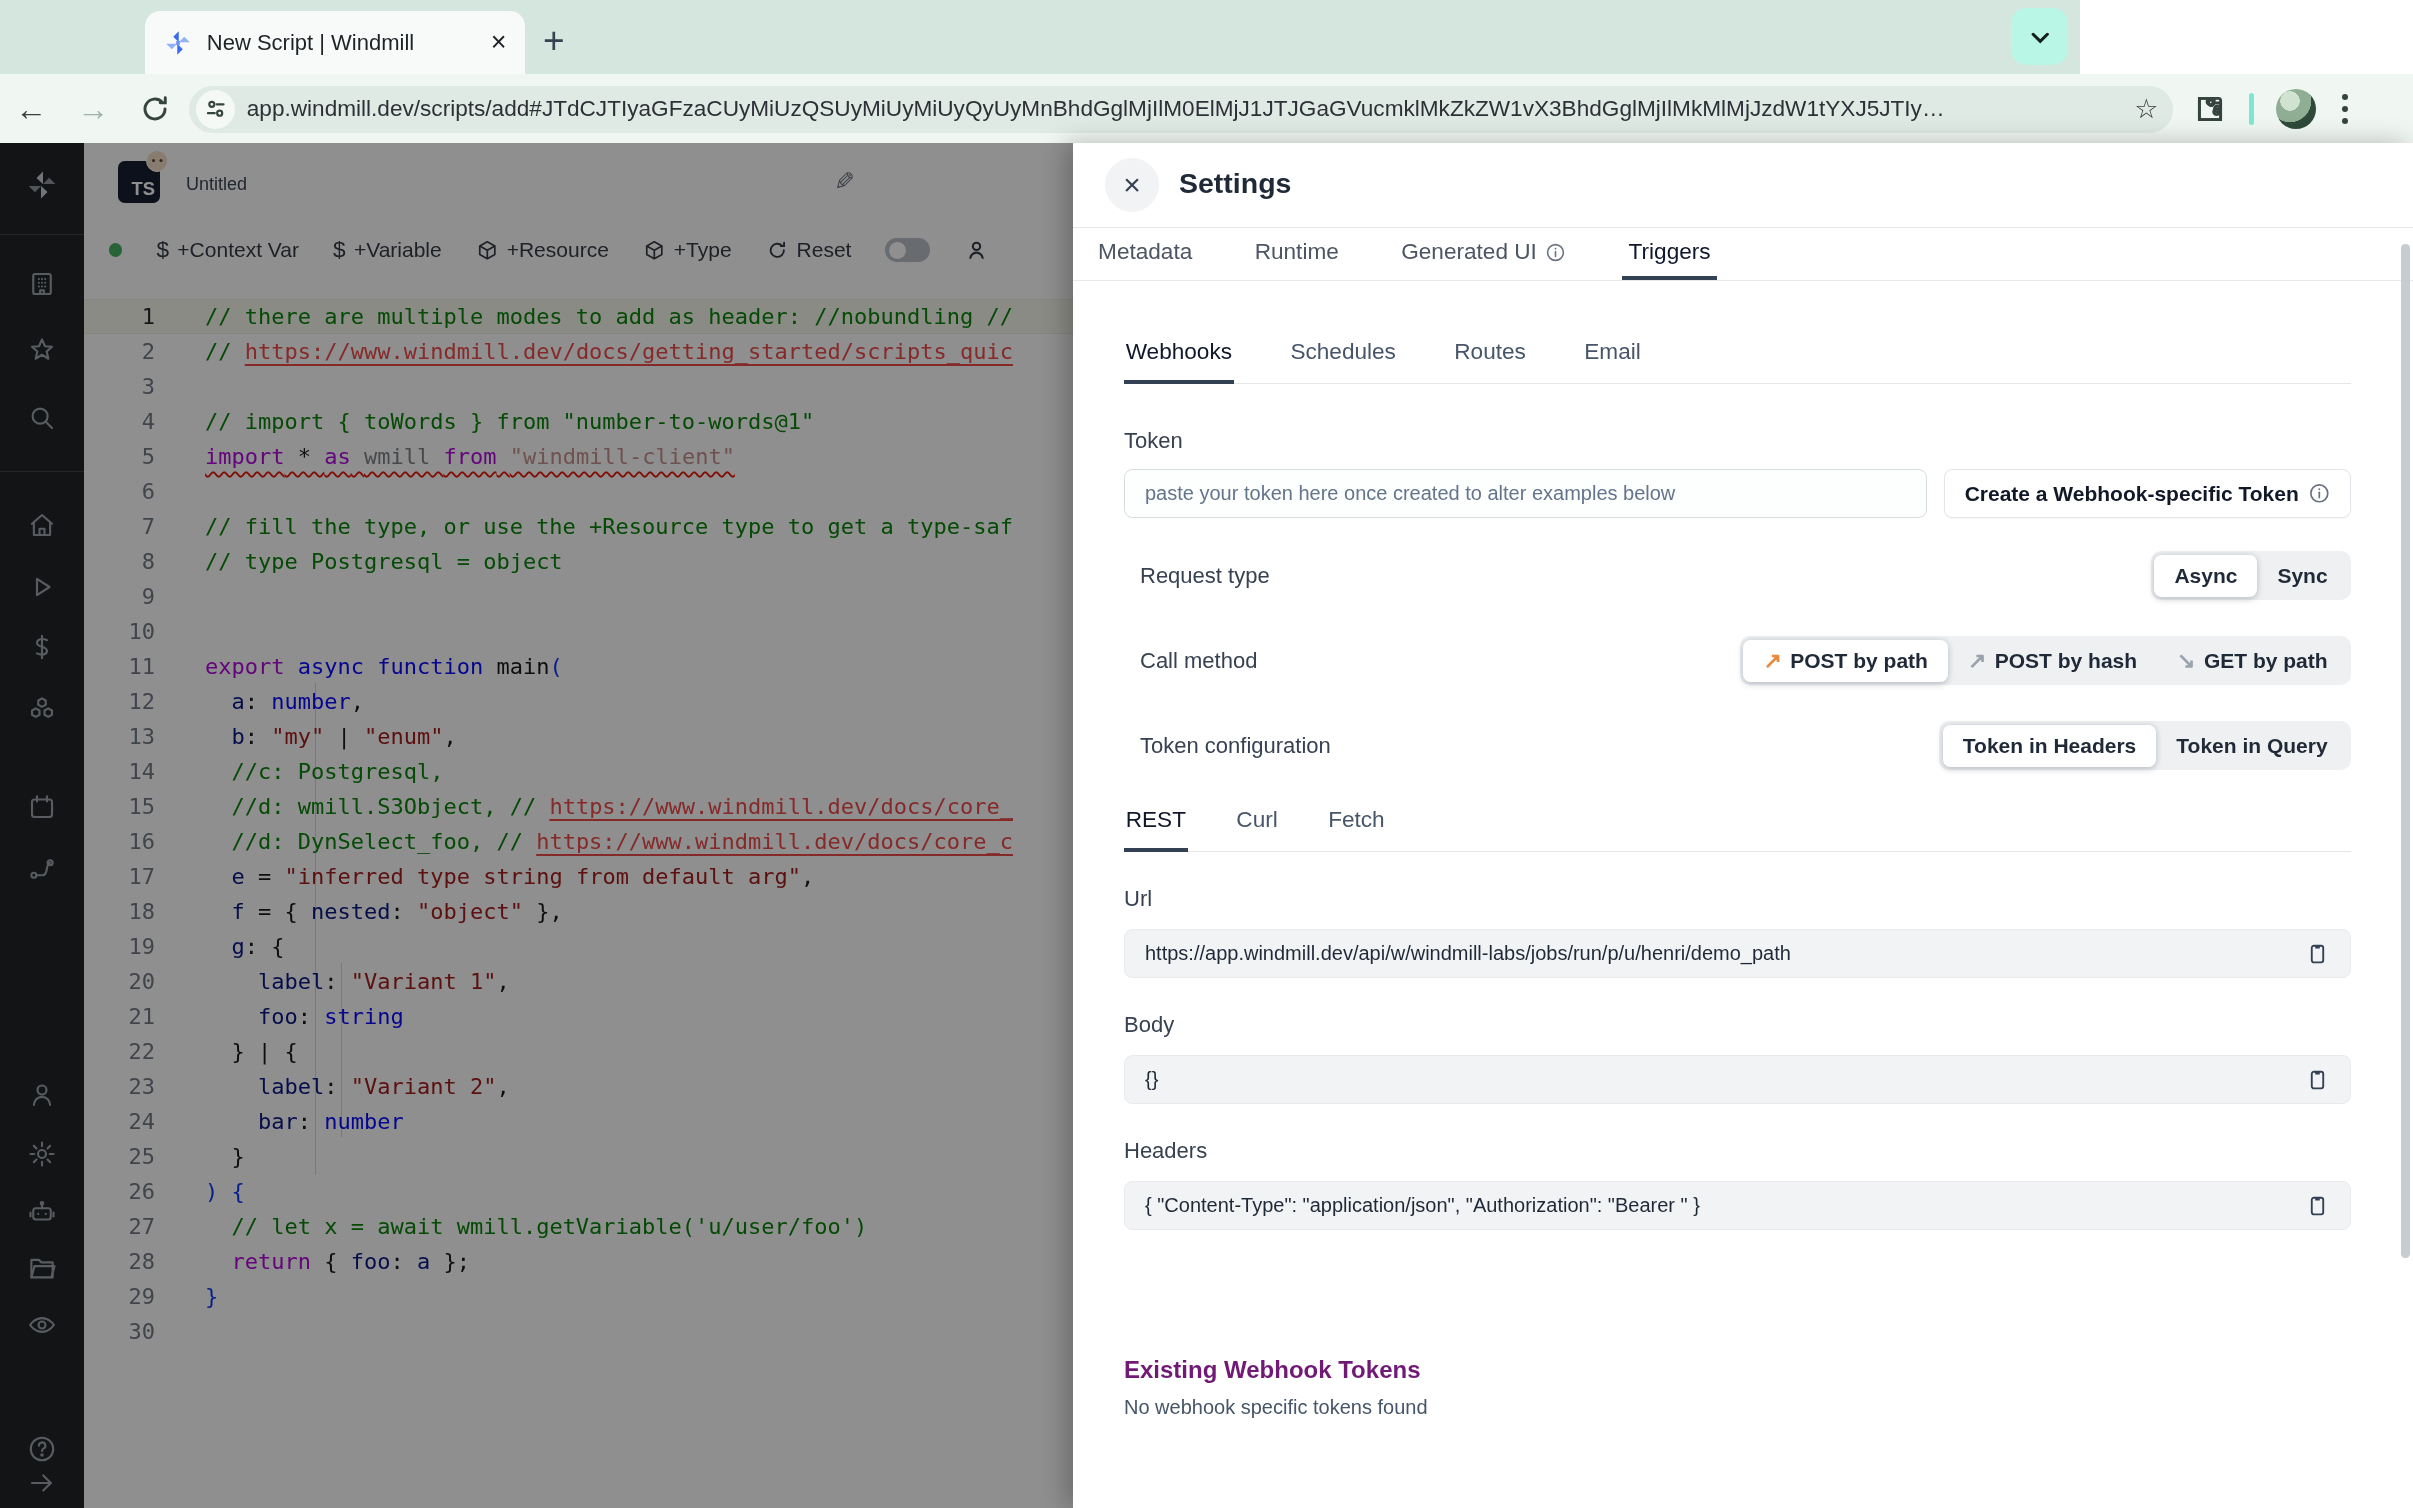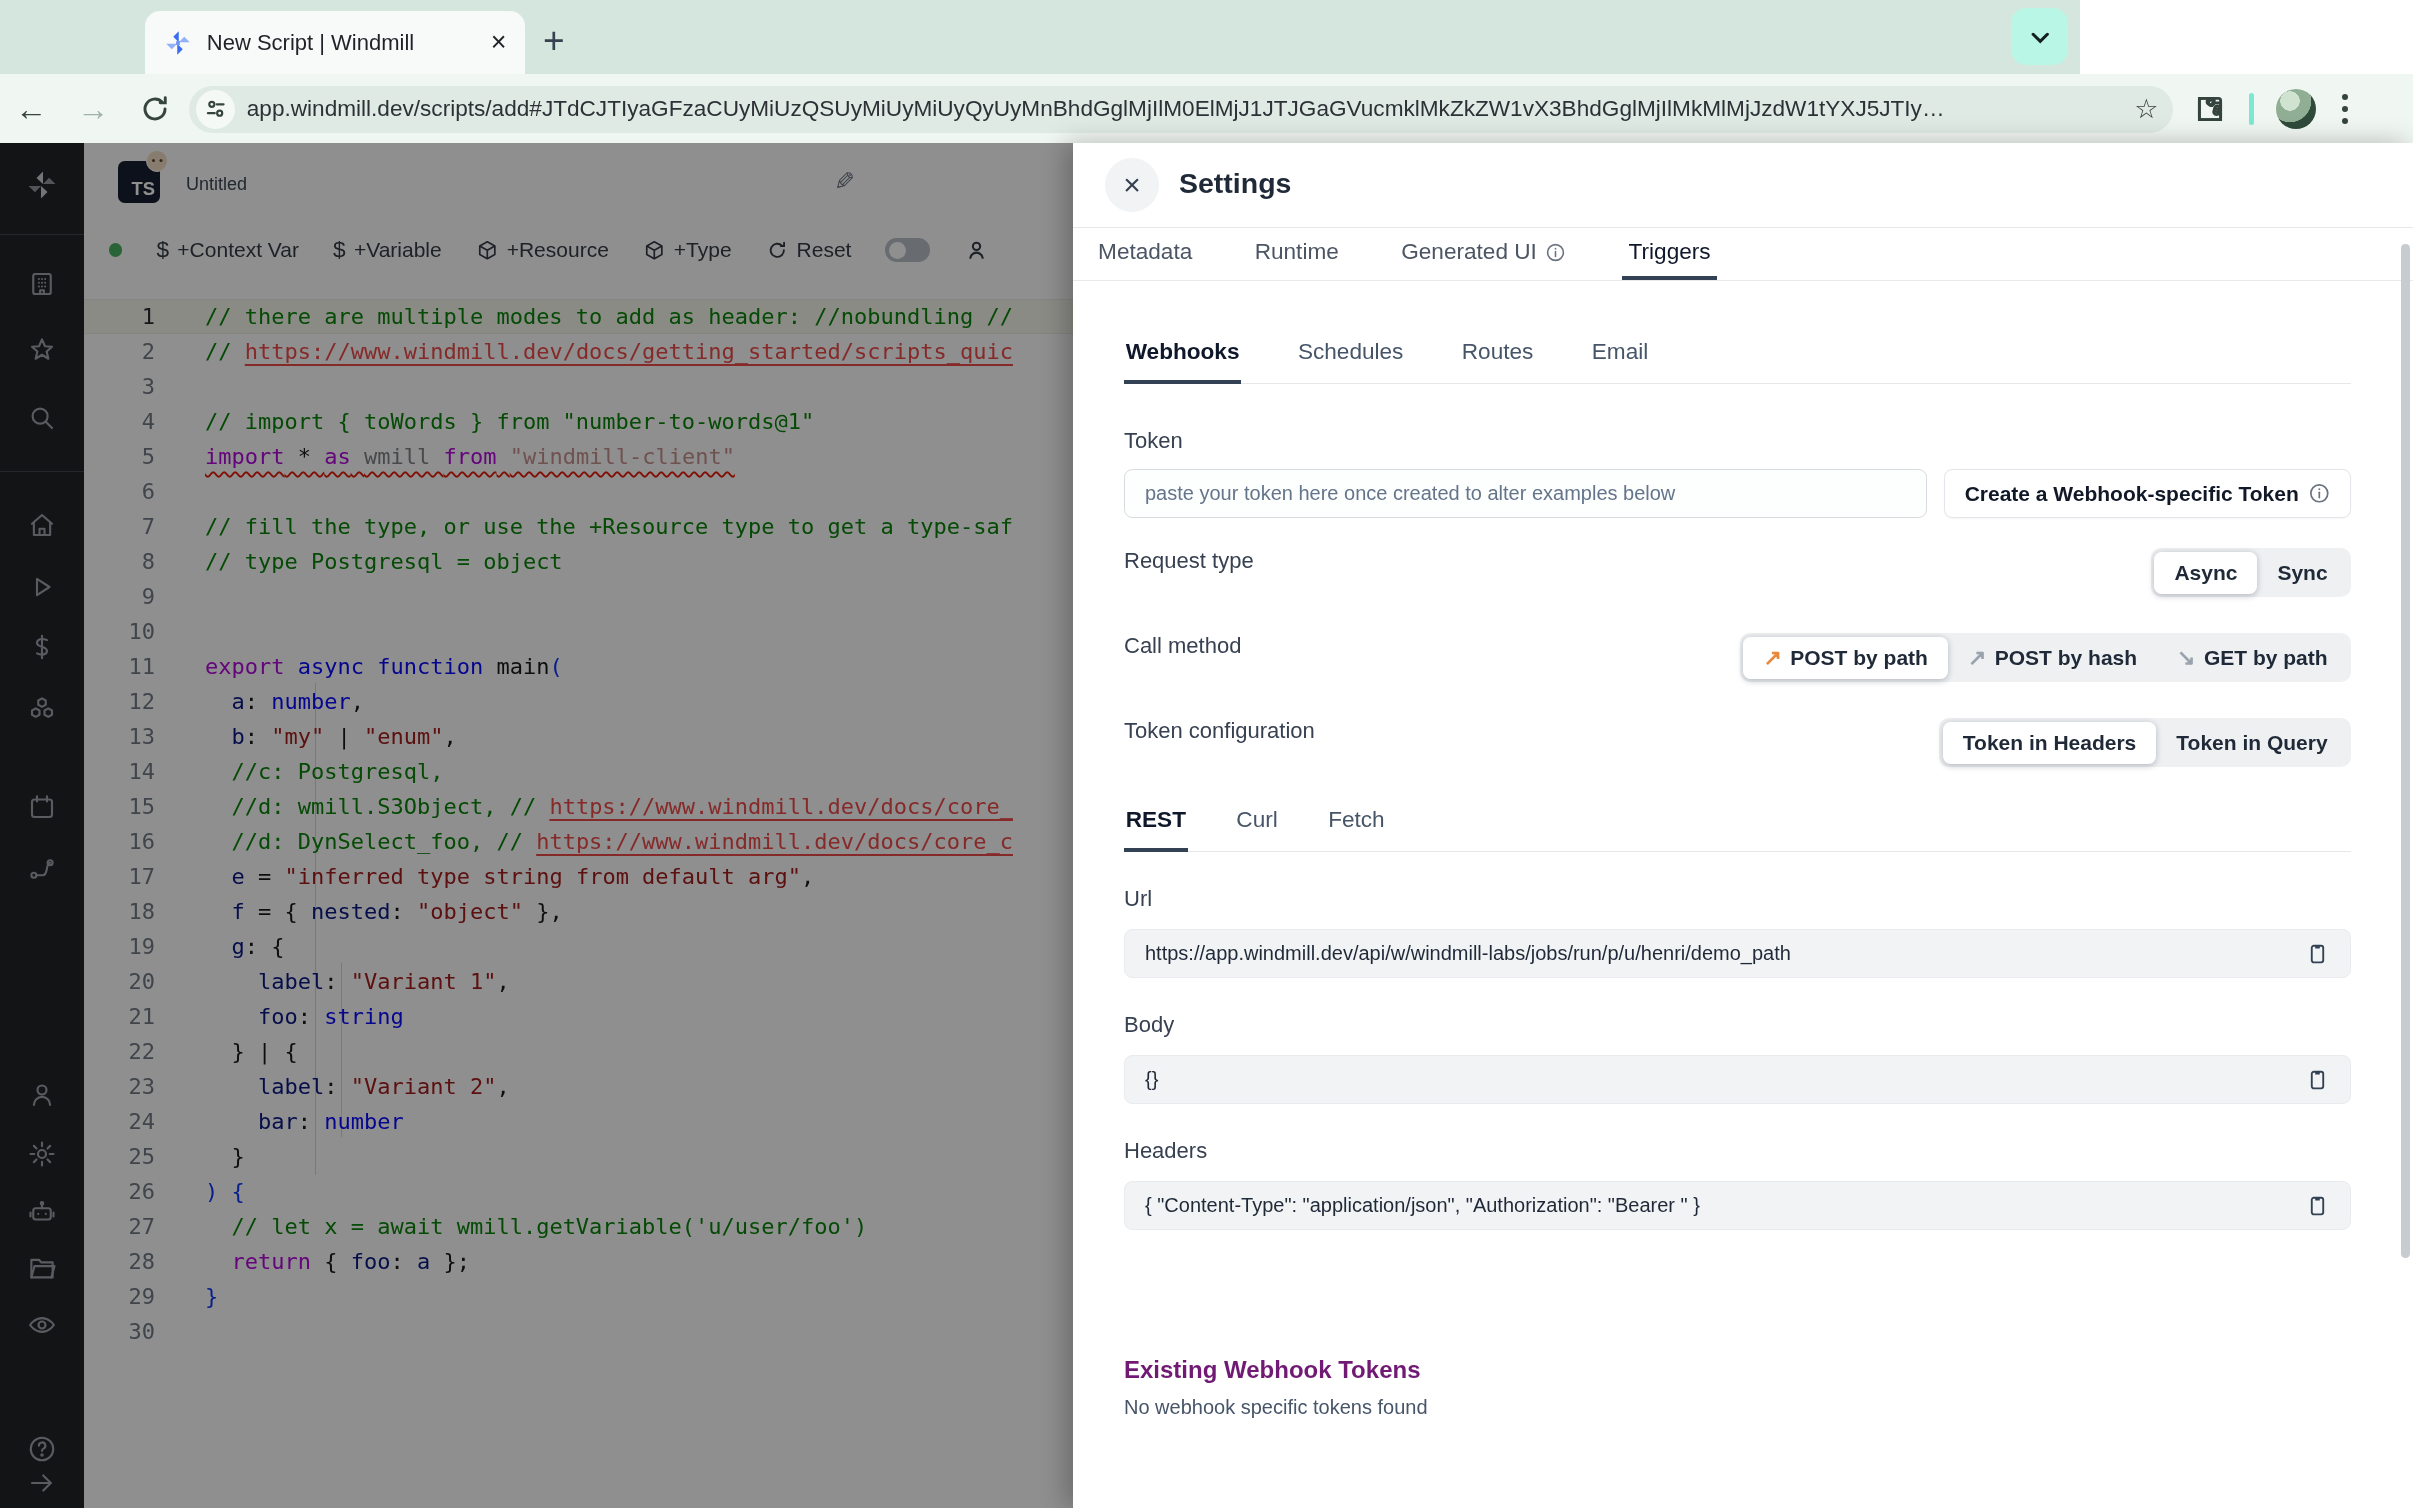--- a/index.html
+++ b/index.html
@@ -86,29 +86,29 @@
   .dr-tabs{position:absolute;left:0;top:85px;width:100%;height:53px;border-bottom:0.8px solid #e7e9ec;
            display:flex;align-items:stretch;padding-left:18.4px;gap:49px;}
   .dr-tab{display:flex;align-items:center;gap:8.4px;padding:0 6.7px;font-size:22.6px;color:#4b5563;
           border-bottom:4.2px solid transparent;}
   .dr-tab.act{color:#0f172a;border-bottom-color:#334155;}
   .dr-body{position:absolute;left:0;top:137px;width:100%;bottom:0;overflow:hidden;
            padding:0 63px 0 51px;}
   .subtabs{display:flex;gap:55px;margin-top:59px;border-bottom:0.8px solid #e5e7eb;}
   .subtab{font-size:22.6px;color:#475569;padding:0 1.7px 15px;border-bottom:4.2px solid transparent;
           margin-bottom:-0.8px;}
-  .subtab.act{color:#0f172a;font-weight:bold;border-bottom-color:#334155;}
+  .subtab.act{color:#0f172a;font-weight:normal;border-bottom-color:#334155;}
   .flabel{font-size:22px;color:#374151;font-weight:500;}
   .tokenrow{display:flex;gap:17px;margin-top:15px;}
   .tokeninput{flex:1;height:49px;border:1.3px solid #d7dbdf;border-radius:8.4px;background:#fdfefe;
               display:flex;align-items:center;padding:0 20px;font-size:20px;color:#64748b;}
   .wbtn{flex:0 0 407px;height:49px;border:1.3px solid #e2e5e9;border-radius:8.4px;background:#fff;
         display:flex;align-items:center;justify-content:center;gap:9px;font-size:21px;
         font-weight:600;color:#111827;box-shadow:0 0.8px 1.7px rgba(0,0,0,0.04);}
-  .row{display:flex;justify-content:space-between;align-items:flex-start;margin-top:30px;min-height:55px;}
+  .row{display:flex;justify-content:space-between;align-items:center;margin-top:30px;min-height:55px;margin-left:16px;}
   .seg{display:inline-flex;background:#eef0f2;border-radius:10px;padding:3.4px;align-items:center;}
   .seg-item{display:flex;align-items:center;gap:8.4px;padding:9.2px 20px;border-radius:7.5px;
             font-size:21px;font-weight:600;color:#1f2937;white-space:nowrap;}
   .seg-item.sel{background:#fff;box-shadow:0 1.7px 6.7px rgba(15,23,42,0.25);}
   .arr{font-size:22px;line-height:1;color:#9aa3ad;}
   .arr.orange{color:#e8893c;}
   .snippet-tabs{display:flex;gap:47px;margin-top:34px;border-bottom:0.8px solid #e5e7eb;}
   .fieldlabel{font-size:22px;color:#374151;font-weight:500;margin-top:34px;}
   .gfield{margin-top:17px;height:49px;background:#f1f3f5;border:0.8px solid #e8eaed;border-radius:8.4px;
           display:flex;align-items:center;padding:0 20px;font-size:20px;color:#1f2937;}

